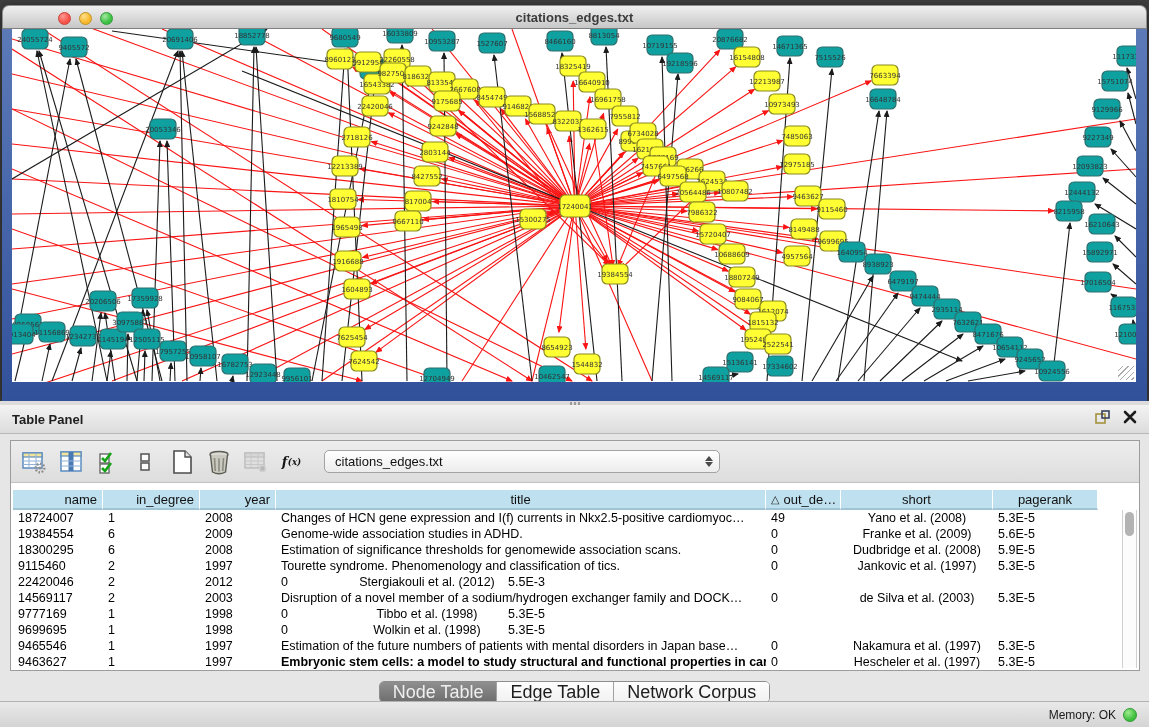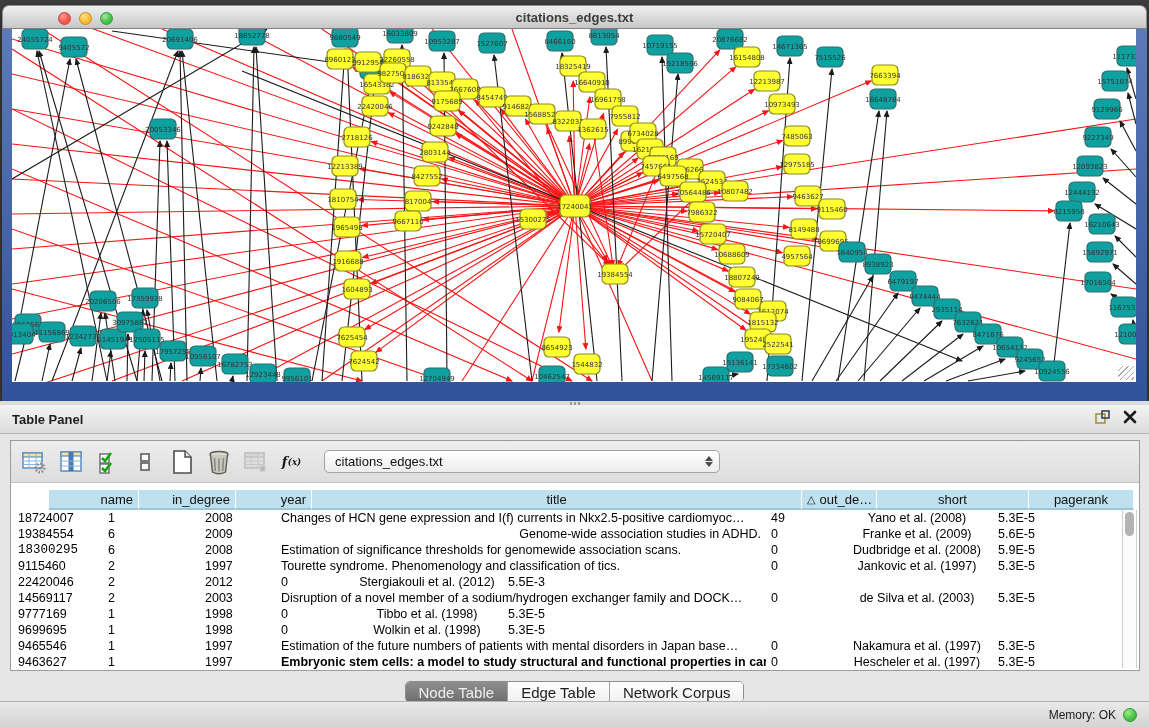--- a/index.html
+++ b/index.html
@@ -46,36 +46,36 @@
   .combo{margin-left:8px;width:396px;height:23px;border:1px solid #a3a3a3;border-radius:5px;
          background:linear-gradient(#ffffff,#ececec);display:flex;align-items:center;
          font-size:13px;color:#111;padding:0 6px 0 10px;position:relative;}
   .combo .cval{flex:1;}
   .combo .arrows{display:flex;flex-direction:column;gap:1px;align-items:center;}
   .combo .arrows i{display:block;width:0;height:0;border-left:4px solid transparent;border-right:4px solid transparent;}
   .combo .arrows .up{border-bottom:5px solid #4a4a4a;}
   .combo .arrows .dn{border-top:5px solid #4a4a4a;}
 
   .tablewrap{flex:1;position:relative;background:#fff;padding:6px 0 0 2px;overflow:hidden;}
-  .thead{display:flex;height:21px;font-size:13px;color:#111;margin-left:36px;}
+  .thead{display:flex;height:21px;font-size:13px;color:#111;}
   .th{background:#bfe0ee;border:1px solid #fff;border-left:none;display:flex;align-items:center;
       padding:0 5px;overflow:hidden;white-space:nowrap;border-bottom:2px solid #9ec4d6;}
   .th .sort{margin-right:4px;font-size:11px;color:#222;}
   .tbody{font-size:12.5px;color:#000;}
   .tr{display:flex;height:16px;line-height:16px;}
   .td{padding:0 5px;overflow:hidden;white-space:nowrap;}
   .vscroll{position:absolute;right:2px;top:27px;bottom:2px;width:15px;background:#fcfcfc;
            border-left:1px solid #d0d0d0;border-right:1px solid #d0d0d0;}
   .vscroll .thumb{position:absolute;left:2px;top:2px;width:9px;height:24px;background:#b3b3b3;border-radius:5px;}
 
   .tabsrow{position:absolute;left:0;right:0;top:276px;height:30px;display:flex;
            align-items:center;justify-content:center;}
   .segctl{display:flex;height:22px;border:1px solid #8d8d8d;border-radius:5px;overflow:hidden;
           background:#fdfdfd;box-shadow:0 1px 0 rgba(255,255,255,.7);}
-  .seg{padding:0 13px;font-size:15px;color:#1c1c1c;display:flex;align-items:center;
+  .seg{padding:0 13px;font-size:18px;color:#1c1c1c;display:flex;align-items:center;
        border-right:1px solid #a2a2a2;background:linear-gradient(#fdfdfd,#f1f1f1);}
   .seg:last-child{border-right:none;}
   .seg.active{background:linear-gradient(#8f8f8f,#6e6e6e);color:#efefef;}
 
   .statusbar{position:absolute;left:0;right:0;bottom:0;height:26px;
              background:linear-gradient(#e9e9e9,#d4d4d4);border-top:1px solid #b2b2b2;
              display:flex;align-items:center;justify-content:flex-end;gap:7px;padding:0 12px;}
   .memtxt{font-size:12px;color:#1a1a1a;}
   .memdot{width:14px;height:14px;border-radius:50%;
           background:radial-gradient(circle at 35% 30%,#9dec8f,#3dbe3d 65%);border:1px solid #2f9a2f;}
@@ -907,27 +907,27 @@
               <div class="td" style="width: 76px; text-align: left;">2008</div>
               <div class="td" style="width: 490px; text-align: left;">Changes of HCN gene expression and I(f) currents in Nkx2.5-positive cardiomyoc…</div>
               <div class="td" style="width: 75px; text-align: left;">49</div>
               <div class="td" style="width: 152px; text-align: center;">Yano et al. (2008)</div>
               <div class="td" style="width: 105px; text-align: left;">5.3E-5</div>
             </div>
             <div class="tr">
               <div class="td" style="width: 90px; text-align: left;">19384554</div>
               <div class="td" style="width: 97px; text-align: left;">6</div>
               <div class="td" style="width: 76px; text-align: left;">2009</div>
-              <div class="td" style="width: 490px; text-align: right;">Genome-wide association studies in ADHD.</div>
+              <div class="td" style="width: 490px; text-align: left;">Genome-wide association studies in ADHD.</div>
               <div class="td" style="width: 75px; text-align: left;">0</div>
               <div class="td" style="width: 152px; text-align: center;">Franke et al. (2009)</div>
               <div class="td" style="width: 105px; text-align: left;">5.6E-5</div>
             </div>
             <div class="tr">
-              <div class="td" style="width: 90px; text-align: left; font-family: Liberation Mono, monospace;">18300295</div>
+              <div class="td" style="width: 90px; text-align: left;">18300295</div>
               <div class="td" style="width: 97px; text-align: left;">6</div>
               <div class="td" style="width: 76px; text-align: left;">2008</div>
               <div class="td" style="width: 490px; text-align: left;">Estimation of significance thresholds for genomewide association scans.</div>
               <div class="td" style="width: 75px; text-align: left;">0</div>
               <div class="td" style="width: 152px; text-align: center;">Dudbridge et al. (2008)</div>
               <div class="td" style="width: 105px; text-align: left;">5.9E-5</div>
             </div>
             <div class="tr">
               <div class="td" style="width: 90px; text-align: left;">9115460</div>
               <div class="td" style="width: 97px; text-align: left;">2</div>

